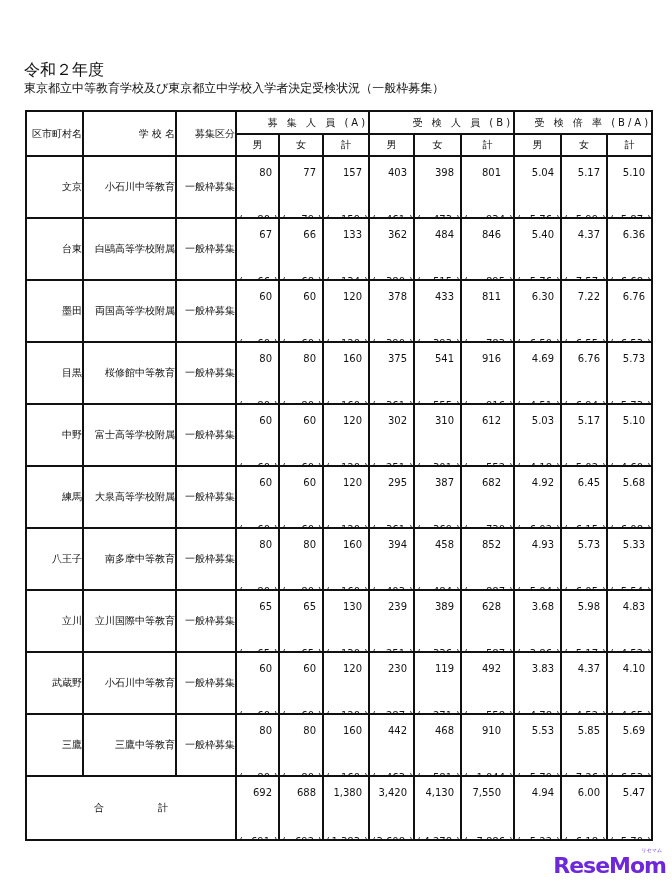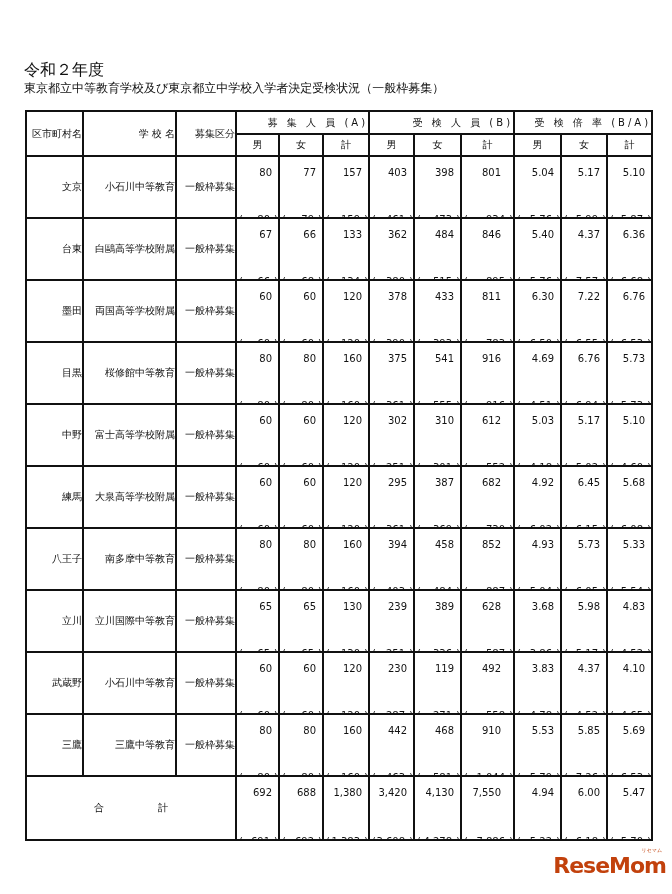--- a/index.html
+++ b/index.html
@@ -20,21 +20,21 @@
   td.num .cur { position: absolute; right: 6px; top: 10px; font-size: 10px; }
   td.num .prev { position: absolute; left: 0; right: 0; bottom: 3px; font-size: 10px; }
   td.num .prev .lp { position: absolute; left: 2px; }
   td.num .prev .v { position: absolute; right: 8px; }
   td.num .prev .rp { position: absolute; right: 0px; }
   td.num.wide .cur { right: 12px; }
   tr.total td.num { height: 62px; }
   .total-label { display: flex; justify-content: space-around; padding: 0 40px; }
   .footnote { position: absolute; left: 26px; top: 901px; font-size: 11px; }
   .logo { position: absolute; right: 6px; top: 853px; font-size: 22px; font-weight: bold;
-          color: #c2410c; font-family: "DejaVu Sans", sans-serif; letter-spacing: -1px; }
+          color: #6d28d9; font-family: "DejaVu Sans", sans-serif; letter-spacing: -1px; }
   .logo .sub { position: absolute; right: 4px; top: -6px; font-size: 5px; font-weight: normal;
           letter-spacing: 0; }
 </style>
 </head>
 <body>
 
 <div class="title1">令和２年度</div>
 <div class="title2">東京都立中等教育学校及び東京都立中学校入学者決定受検状況（一般枠募集）</div>
 
 <table class="main">

